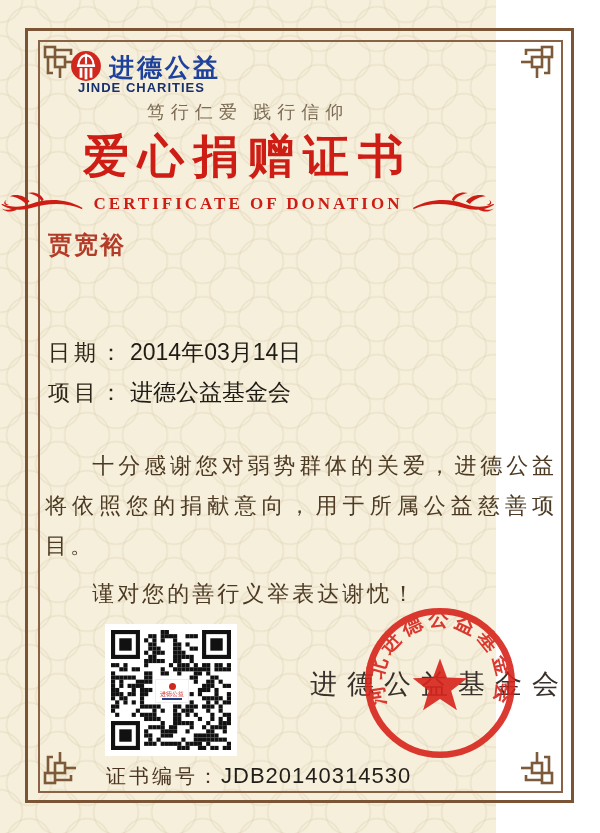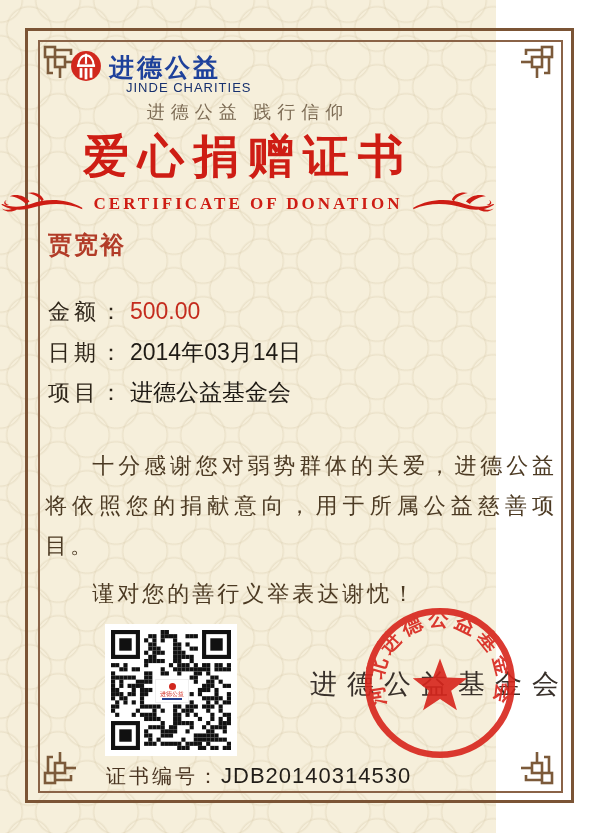--- a/index.html
+++ b/index.html
@@ -16,21 +16,21 @@
   .outer-border{position:absolute;left:25px;top:28px;width:543px;height:769px;border:3px solid #7b5435;}
   .inner-border{position:absolute;left:38px;top:40px;width:521px;height:749px;border:2px solid #8a6347;}
   .corner{position:absolute;width:38px;height:38px;}
   .corner.tl{left:42px;top:44px;}
   .corner.tr{left:517px;top:44px;transform:scaleX(-1);}
   .corner.bl{left:42px;top:748px;transform:scaleY(-1);}
   .corner.br{left:517px;top:748px;transform:scale(-1,-1);}
 
   .logo{position:absolute;left:70px;top:50px;display:flex;align-items:flex-start;}
   .logo-cn{color:#1e419b;font-size:25px;font-weight:bold;letter-spacing:3px;margin-left:7px;margin-top:1px;font-family:"Liberation Serif","DejaVu Serif",serif;}
-  .logo-en{position:absolute;left:78px;top:80px;color:#17306e;font-size:13px;font-weight:normal;letter-spacing:1px;margin-left:48px;}
+  .logo-en{position:absolute;left:78px;top:80px;color:#17306e;font-size:13px;font-weight:bold;letter-spacing:1px;}
 
   .tagline{position:absolute;left:0;top:100px;width:100%;text-align:center;
     color:#7d6c55;font-size:18px;letter-spacing:6px;font-family:"Liberation Serif","DejaVu Serif",serif;}
   .title{position:absolute;left:0;top:126px;width:100%;text-align:center;
     color:#ce1d14;font-size:46px;font-weight:bold;letter-spacing:9px;
     font-family:"Liberation Serif","DejaVu Serif",serif;}
   .subtitle-row{position:absolute;left:0;top:186px;width:100%;display:flex;justify-content:center;align-items:center;gap:10px;}
   .subtitle{color:#ce1d14;font-size:17px;font-weight:bold;letter-spacing:3px;
     font-family:"Liberation Serif","DejaVu Serif",serif;white-space:nowrap;}
   .flourish{width:118px;height:36px;}
@@ -124,21 +124,21 @@
       <path d="M15 3.5 V13" stroke="#ffffff" stroke-width="2"></path>
       <rect x="6.5" y="13.5" width="17" height="2.4" fill="#ffffff"></rect>
       <rect x="9" y="17" width="2.6" height="9" fill="#ffffff"></rect>
       <rect x="13.7" y="17" width="2.6" height="10.5" fill="#ffffff"></rect>
       <rect x="18.4" y="17" width="2.6" height="9" fill="#ffffff"></rect>
     </svg>
     <span class="logo-cn">进德公益</span>
   </div>
   <div class="logo-en">JINDE CHARITIES</div>
 
-  <div class="tagline">进德公益  践行信仰</div>
+  <div class="tagline">笃行仁爱  践行信仰</div>
   <div class="title">爱心捐赠证书</div>
 
   <div class="subtitle-row">
     <svg class="flourish" viewBox="0 0 130 40">
       <g fill="#ce1d14">
         <path d="M128 26 C 100 10 70 12 48 20 C 34 25 18 26 4 20 C 2 19.4 2 20.8 3.5 21.8 C 16 30 34 31 50 26 C 74 18.5 102 17 128 28 Z"></path>
         <path d="M46 16 C 38 6 24 4 15 8 C 25 9 34 13 40 20 Z"></path>
         <path d="M68 13 C 64 4 52 0 43 3 C 53 5 61 9 65 16 Z"></path>
         <path d="M24 25 C 15 30 8 30 3 27 C 9 33 19 33 26 29 Z"></path>
         <path d="M10 14 a4 4 0 1 0 4 6 a3 3 0 1 1 -4 -6 Z"></path>
@@ -151,23 +151,20 @@
         <path d="M46 16 C 38 6 24 4 15 8 C 25 9 34 13 40 20 Z"></path>
         <path d="M68 13 C 64 4 52 0 43 3 C 53 5 61 9 65 16 Z"></path>
         <path d="M24 25 C 15 30 8 30 3 27 C 9 33 19 33 26 29 Z"></path>
         <path d="M10 14 a4 4 0 1 0 4 6 a3 3 0 1 1 -4 -6 Z"></path>
       </g>
     </svg>
   </div>
 
   <div class="donor-name">贾宽裕</div>
 
-  <div class="field-row row-amount">
-    <span class="label">金额：</span><span class="value red">500.00</span>
-  </div>
   <div class="field-row row-date">
     <span class="label">日期：</span><span class="value">2014年03月14日</span>
   </div>
   <div class="field-row row-project">
     <span class="label">项目：</span><span class="value">进德公益基金会</span>
   </div>
 
   <div class="body-text">
     <p>十分感谢您对弱势群体的关爱，进德公益将依照您的捐献意向，用于所属公益慈善项目。</p>
     <p class="thanks">谨对您的善行义举表达谢忱！</p>

